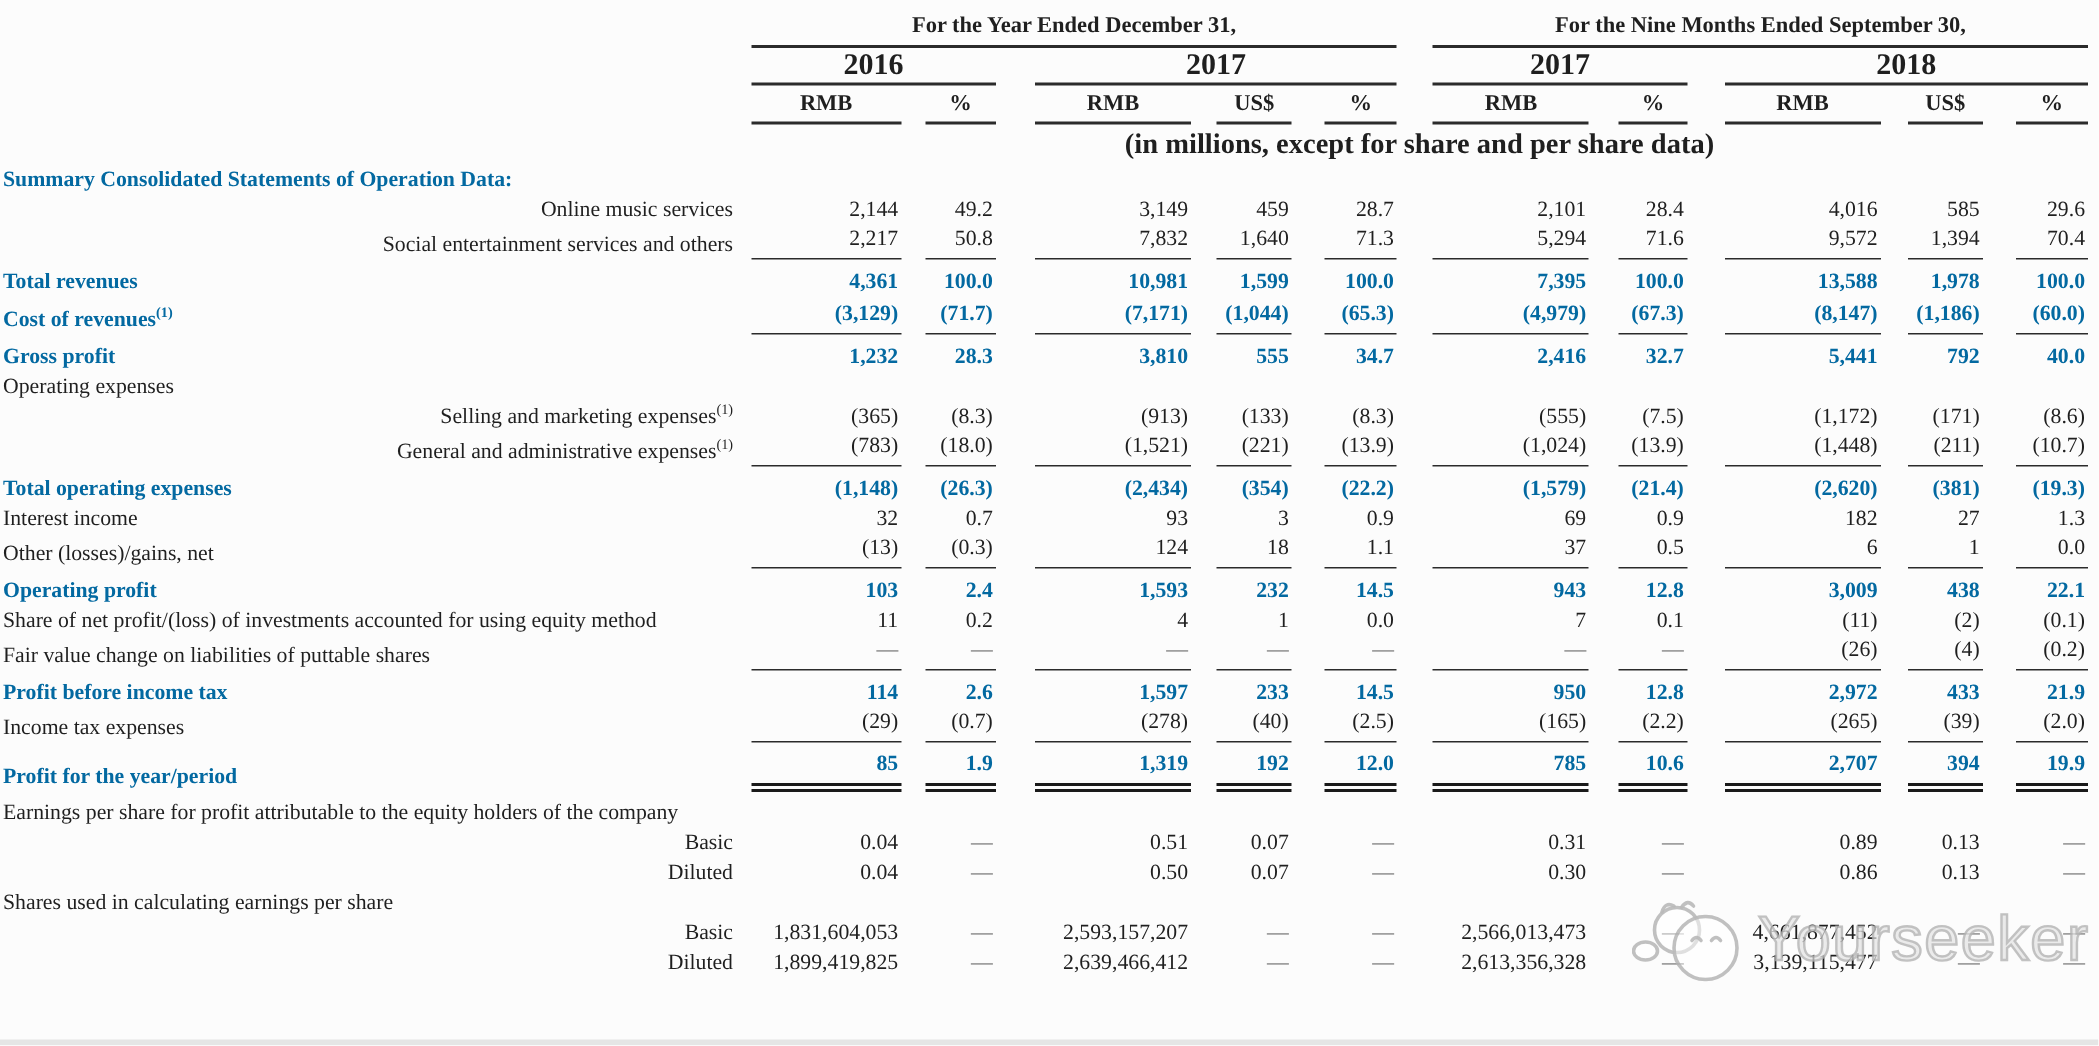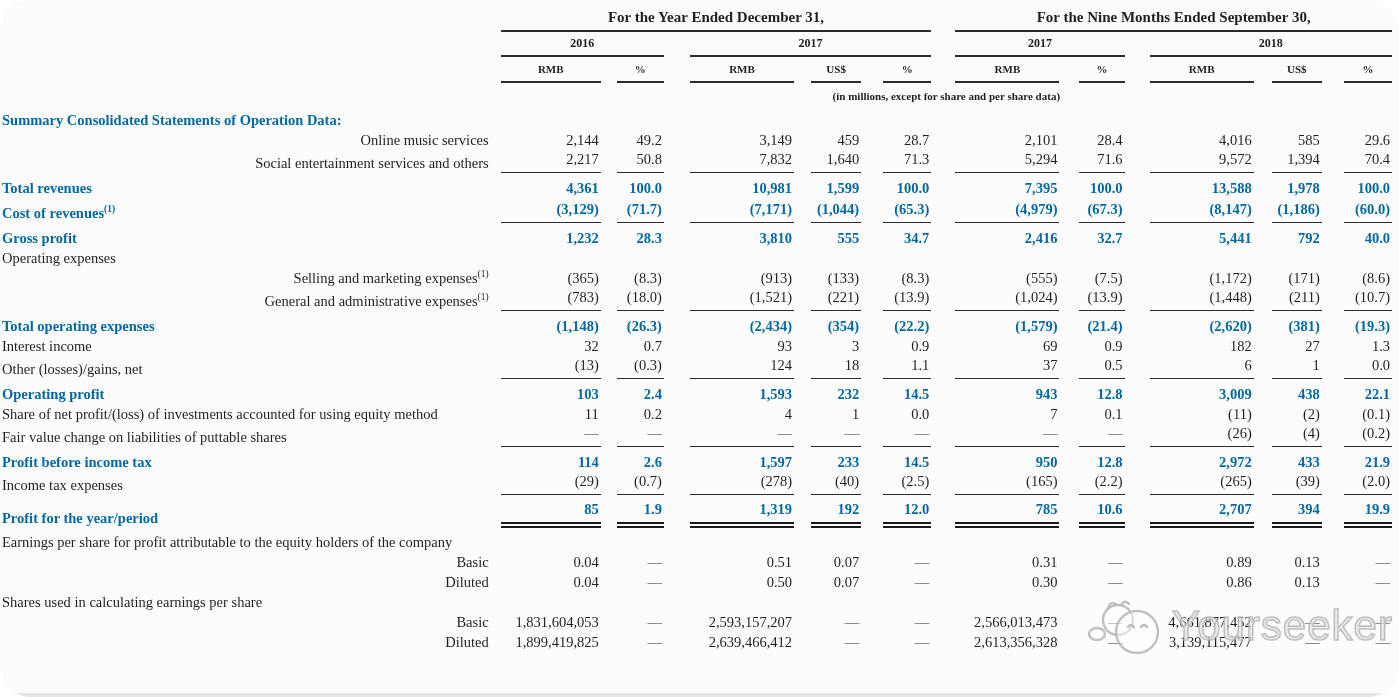--- a/index.html
+++ b/index.html
@@ -4,21 +4,20 @@
 <style>
   html,body { margin:0; padding:0; }
   body { background:#ffffff; }
   .page {
     position:relative;
     width:1399px; height:697px;
     background:#fcfcfc;
     overflow:hidden;
     font-family:"Liberation Serif","DejaVu Serif",serif;
     color:#1f1f1f;
-    border-radius:31px;
   }
   table.fin {
     border-collapse:collapse;
     table-layout:fixed;
     width:1392px;
     font-size:14.5px;
     margin-top:8px;
   }
   col.c-label { width:488px; }
   col.c1 { width:112px; } col.c2 { width:63px; }  col.c3 { width:130px; }
@@ -45,28 +44,28 @@
   td.ghead.right { padding-left:24px !important; }
   .gline {
     font-weight:bold; text-align:center; font-size:15px;
     border-bottom:2px solid #2b2b2b; padding-bottom:3px; white-space:nowrap;
   }
   td.yhead { padding-left:12px !important; }
   td.yhead.y2 { padding-left:26px !important; }
   td.yhead.y3 { padding-left:24px !important; }
   td.yhead.y4 { padding-left:25px !important; }
   .yline {
-    font-weight:bold; text-align:center; font-size:12px;
+    font-weight:bold; text-align:center; font-size:20px;
     border-bottom:2px solid #2b2b2b; padding-bottom:2px; padding-top:2px;
   }
   .uline {
-    font-weight:bold; text-align:center; font-size:11px;
+    font-weight:bold; text-align:center; font-size:15px;
     border-bottom:2px solid #2b2b2b; padding-bottom:2px; padding-top:3px;
   }
-  td.note-cell { text-align:center; font-weight:bold; font-size:11px; padding-top:3px; padding-bottom:2px; }
+  td.note-cell { text-align:center; font-weight:bold; font-size:19px; padding-top:3px; padding-bottom:2px; }
   
   td.label { padding-left:2px; line-height:20px; }
   tr.bold { font-weight:bold; color:#0369a1; }
   tr.bold td { padding-top:2px; }
   td.label.ind1 { padding-left:42px;text-align:right; }
   tr.hang td.label { padding-left:30px; text-indent:-28px;margin-top:24px; }
   tr.rule-single .v { border-bottom:1.6px solid #2b2b2b; padding-bottom:3px; }
   tr.rule-single td { padding-bottom:3px; }
   tr.rule-double .v { border-bottom:6px double #1a1a1a; padding-bottom:3px; }
   tr.rule-double td { padding-bottom:4px; }

